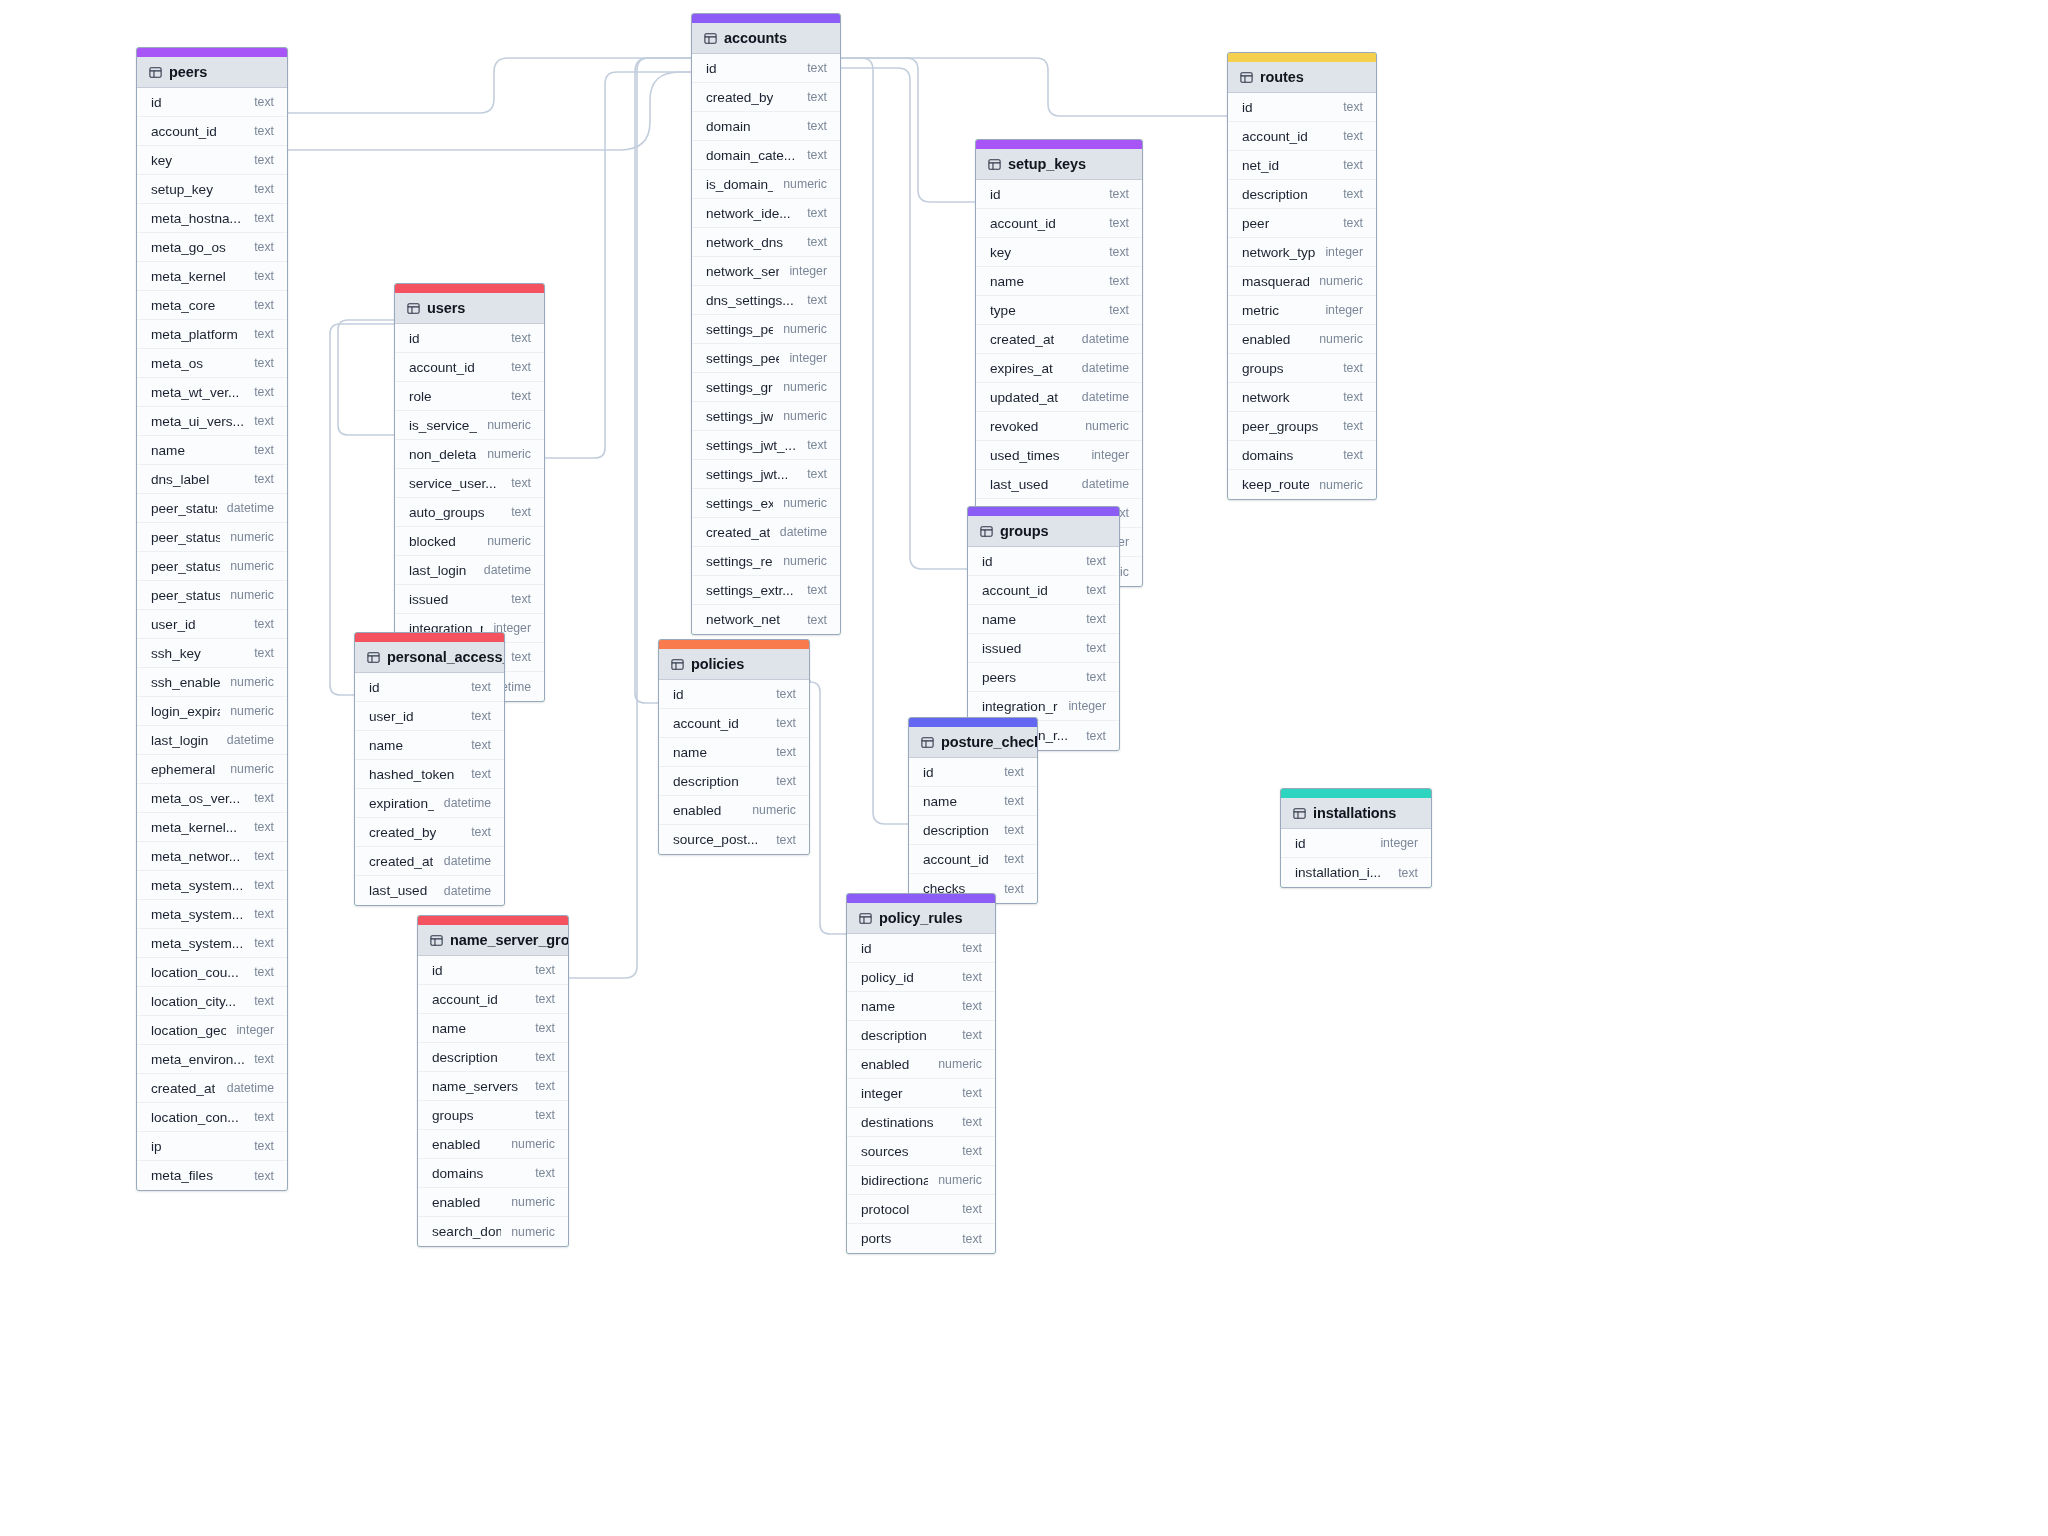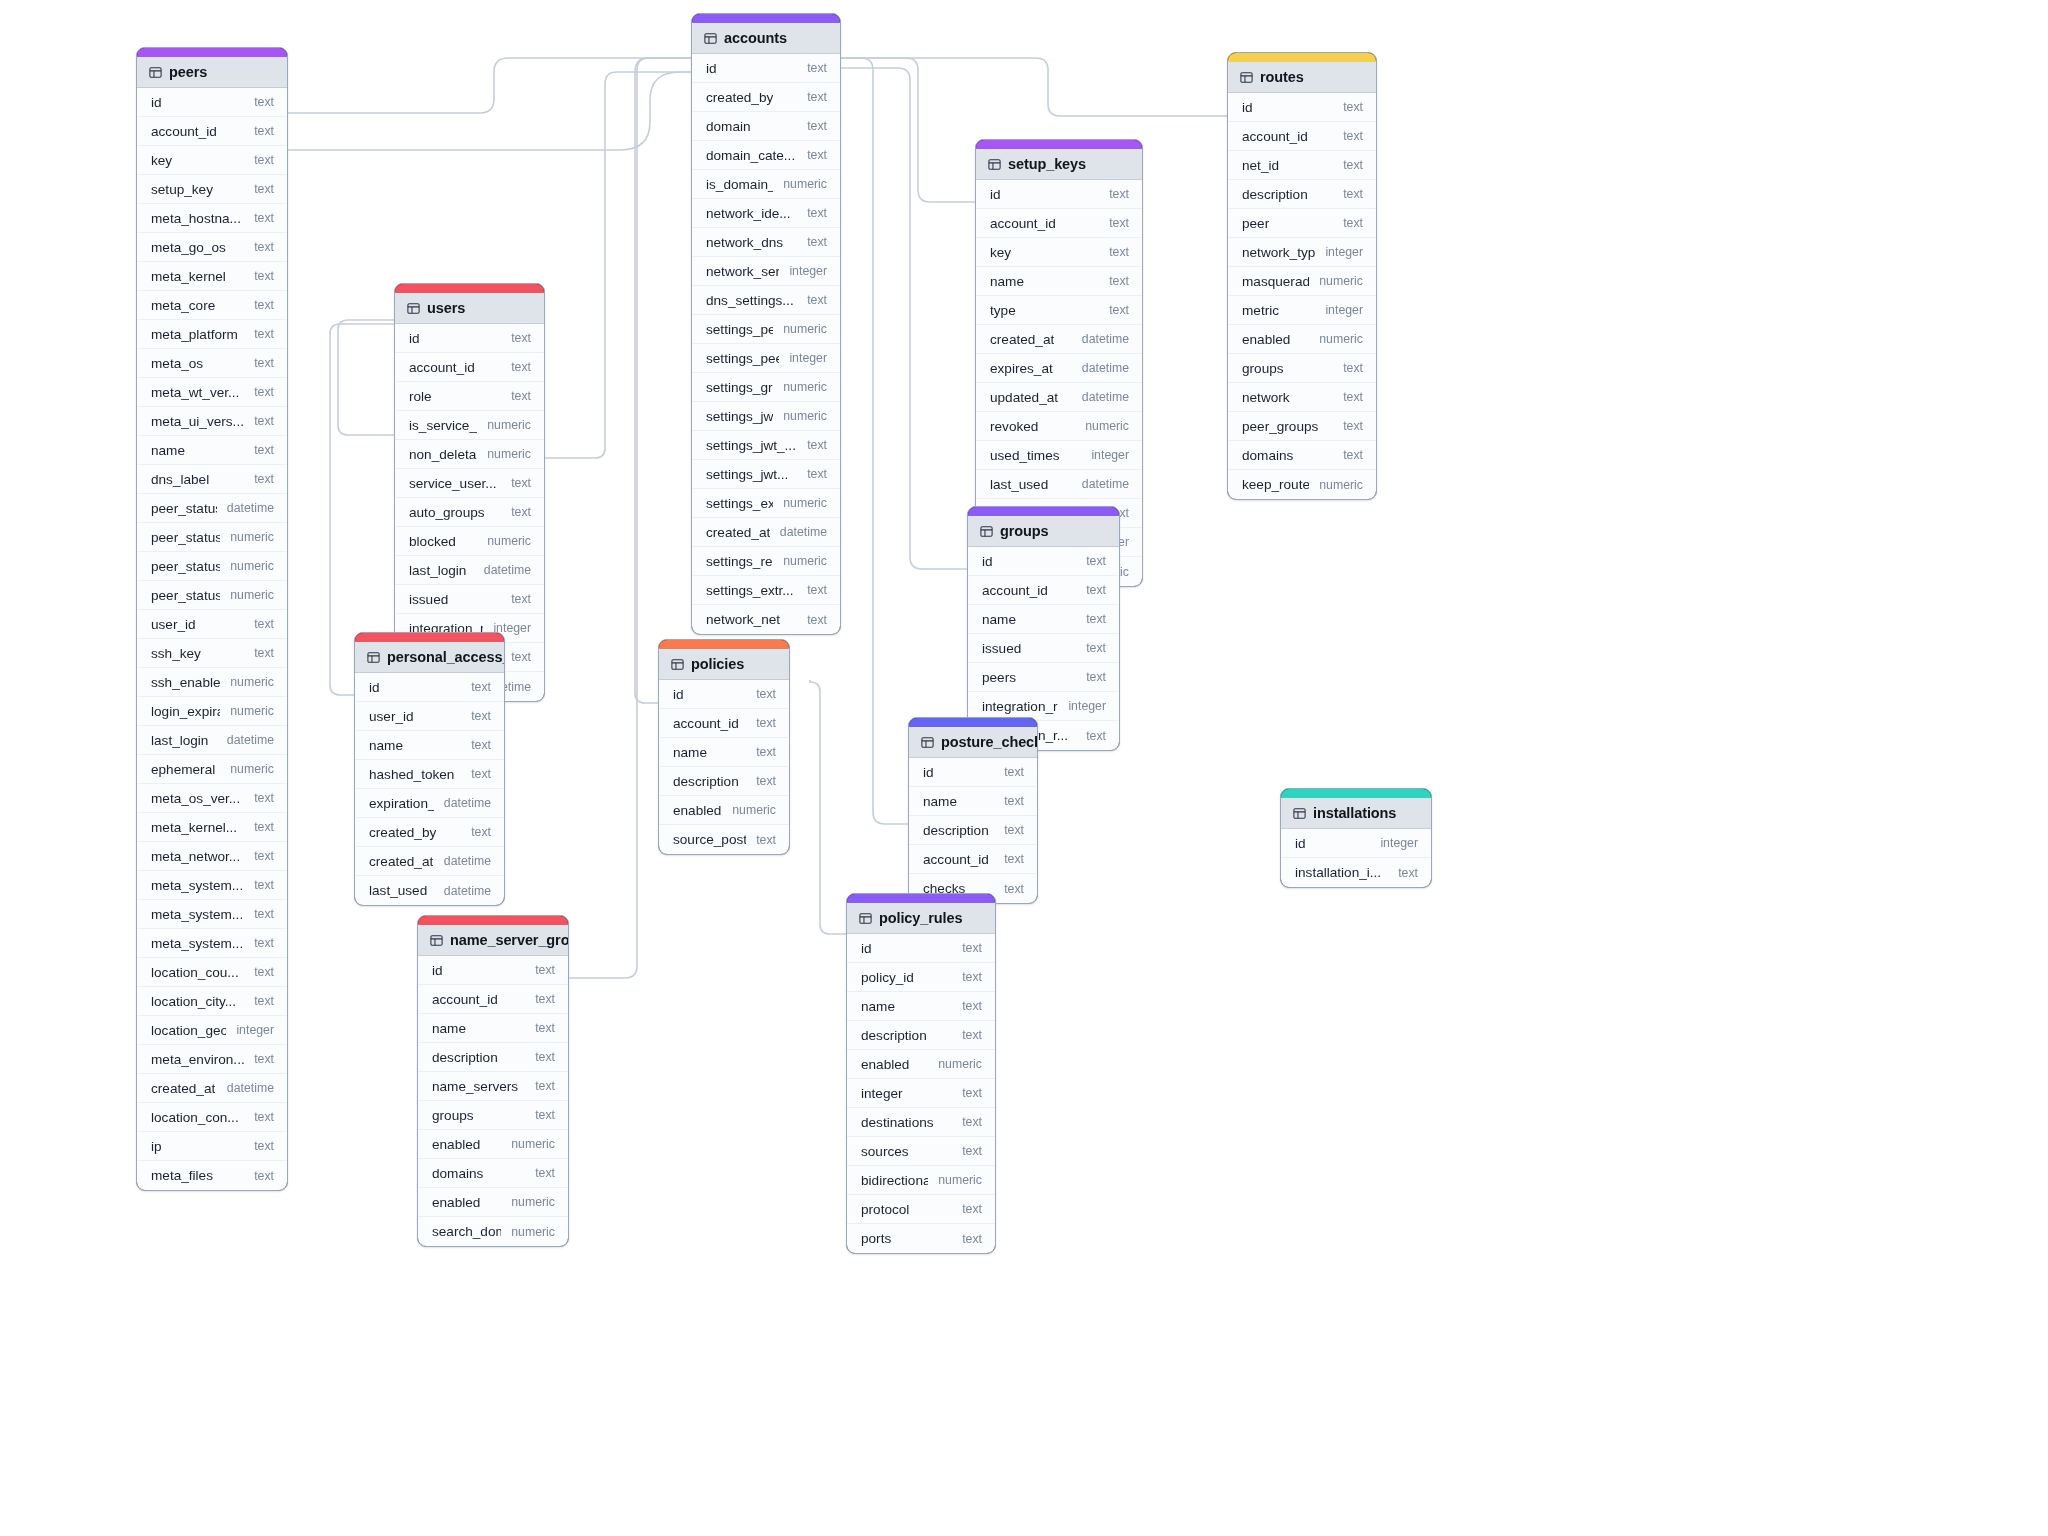--- a/index.html
+++ b/index.html
@@ -25,22 +25,22 @@
     position: absolute;
     left: 0;
     top: 0;
     width: 2048px;
     height: 1536px;
     pointer-events: none;
   }
 
   .table-node {
     position: absolute;
-    border-radius: 9px;
-    background: #000000;
+    border-radius: 3px;
+    background: #86efac;
     border: 1.3px solid #9aa8bd;
     box-shadow: 0 1px 2px rgba(30,41,59,0.14);
     overflow: hidden;
     box-sizing: border-box;
   }
   .accent-bar {
     height: 9px;
     width: 100%;
     display: block;
   }
@@ -675,21 +675,21 @@
         </div>
         <div class="field-row">
           <span class="field-name">created_at</span>
           <span class="field-type">datetime</span>
         </div>
         <div class="field-row">
           <span class="field-name">last_used</span>
           <span class="field-type">datetime</span>
         </div>
       </div>
-      <div class="table-node" style="left: 658px; top: 639px; width: 132px; text-align: center;">
+      <div class="table-node" style="left: 658px; top: 639px; width: 152px; text-align: center;">
         <span class="accent-bar" style="background: rgb(249, 122, 77);"></span>
         <div class="node-header">
           <span style="display: flex;">
             <svg class="tbl-icon" viewBox="0 0 16 16" xmlns="http://www.w3.org/2000/svg">
               <rect x="1.1" y="2.1" width="13.8" height="11.8" rx="1.6" fill="none" stroke="#2b3344" stroke-width="1.3"></rect>
               <line x1="1.1" y1="6.0" x2="14.9" y2="6.0" stroke="#2b3344" stroke-width="1.3"></line>
               <line x1="6.1" y1="6.0" x2="6.1" y2="13.9" stroke="#2b3344" stroke-width="1.3"></line>
             </svg>
           </span>
           <span class="node-title">policies</span>

